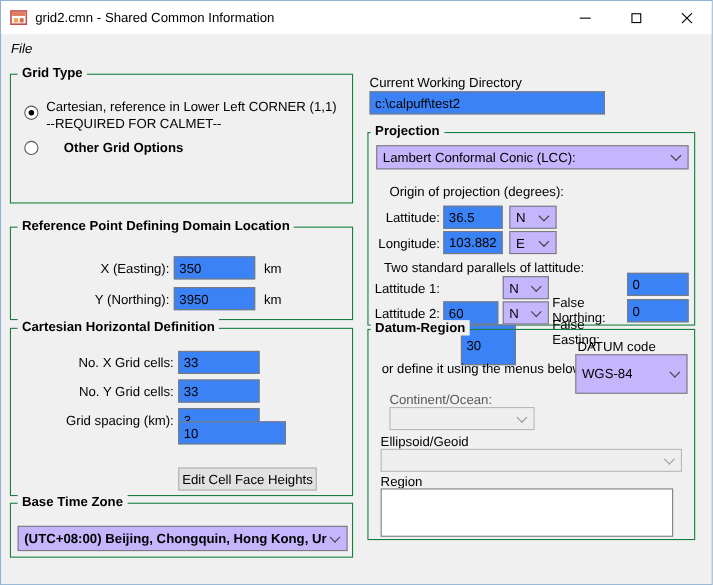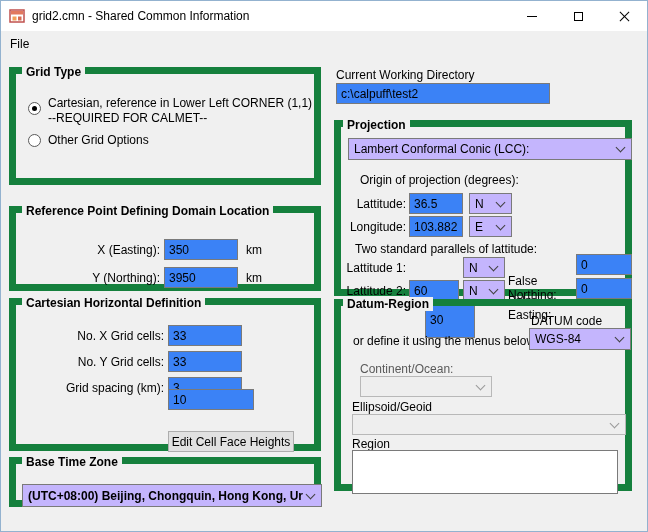--- a/index.html
+++ b/index.html
@@ -16,23 +16,23 @@
   .win-btns { position:absolute; right:0; top:0; display:flex; }
   .win-btn { width:46px; height:30px; display:flex; align-items:center; justify-content:center; }
   .g-min { width:10px; height:1px; background:#000; display:block; }
   .g-max { width:9px; height:9px; border:1px solid #000; display:block; }
   .g-close { position:relative; width:11px; height:11px; display:block; }
   .g-close::before, .g-close::after { content:""; position:absolute; left:5px; top:-1px; width:1px; height:13px; background:#000; }
   .g-close::before { transform:rotate(45deg); }
   .g-close::after { transform:rotate(-45deg); }
   
   .menubar { position:absolute; top:30px; left:0; right:0; height:25px; display:flex; align-items:center; }
-  .menu-item { padding:16px 9px; }
+  .menu-item { padding:16px 9px;font-style:italic; }
   
-  .groupbox { position:absolute; border:7px solid #15803d; }
+  .groupbox { position:absolute; border:1px solid #15803d; }
   .legend { position:absolute; top:-9px; left:6px; background:#f0f0f0; padding:0 4px; font-weight:bold; white-space:nowrap; }
   .legend.l2 { left:2px; }
   .lbl { position:absolute; white-space:nowrap; }
   .lbl.r { text-align:right; }
   .wrap { white-space:normal; line-height:14px; }
   .tinput { position:absolute; background:#3b82f6; border:1px solid #7a7a7a; font-family:"Liberation Sans",sans-serif; font-size:12px; padding:0 4px; color:#000; }
   .btn { position:absolute; background:#e1e1e1; border:1px solid #adadad; display:flex; align-items:center; justify-content:center; font-size:12px; }
   .combo { position:absolute; background:#c4b5fd; border:1px solid #7a7a7a; display:flex; align-items:center; padding:0 18px 0 5px; overflow:hidden; }
   .combo span { white-space:nowrap; overflow:hidden; }
   .combo.bold span { font-weight:bold; }
@@ -73,42 +73,42 @@
   <div class="menubar">
     <span class="menu-item">File</span>
   </div>
 
   <div class="groupbox" style="left:8px; top:66px; width:312px; height:118px;">
     <span class="legend">Grid Type</span>
     <span class="radio checked" style="left:12px; top:28px;"></span>
     <div class="lbl" style="left:32px; top:22px;">Cartesian, reference in Lower Left CORNER (1,1)</div>
     <div class="lbl" style="left:32px; top:37px;">--REQUIRED FOR CALMET--</div>
     <span class="radio" style="left:12px; top:60px;"></span>
-    <div class="lbl" style="left:32px; top:59px;">Other Grid Options</div>
+    <div class="lbl" style="left:48px; top:59px;font-weight:bold;">Other Grid Options</div>
   </div>
 
   <div class="groupbox" style="left:8px; top:205px; width:312px; height:85px;">
     <span class="legend">Reference Point Defining Domain Location</span>
     <div class="lbl r" style="left:0; top:30px; width:144px;">X (Easting):</div>
     <input class="tinput" style="left: 148px; top: 26px; width: 74px; height: 21px;" value="350">
     <div class="lbl" style="left:230px; top:30px;">km</div>
     <div class="lbl r" style="left:0; top:58px; width:144px;">Y (Northing):</div>
     <input class="tinput" style="left: 148px; top: 54px; width: 74px; height: 21px;" value="3950">
     <div class="lbl" style="left:230px; top:58px;">km</div>
   </div>
 
   <div class="groupbox" style="left:8px; top:297px; width:312px; height:153px;">
     <span class="legend">Cartesian Horizontal Definition</span>
     <div class="lbl r" style="left:0; top:24px; width:148px;">No. X Grid cells:</div>
     <input class="tinput" style="left: 152px; top: 20px; width: 74px; height: 21px;" value="33">
     <div class="lbl r" style="left:0; top:50px; width:148px;">No. Y Grid cells:</div>
     <input class="tinput" style="left: 152px; top: 46px; width: 74px; height: 21px;" value="33">
     <div class="lbl r" style="left:0; top:76px; width:148px;">Grid spacing (km):</div>
     <input class="tinput" style="left: 152px; top: 72px; width: 74px; height: 21px;" value="3">
-    <input class="tinput" style="left: 152px; top: 84px; width: 86px; height: 21px;" value="10">
+    <input class="tinput" style="left: 152px; top: 84px; width: 98px; height: 21px;" value="10">
     <div class="btn" style="left:152px; top:126px; width:126px; height:21px;">Edit Cell Face Heights</div>
   </div>
 
   <div class="groupbox" style="left:8px; top:456px; width:312px; height:50px;">
     <span class="legend">Base Time Zone</span>
     <div class="combo bold" style="left:6px; top:20px; width:300px; height:23px;">
       <span>(UTC+08:00) Beijing, Chongquin, Hong Kong, Ur</span>
       <i class="chev"></i>
     </div>
   </div>
@@ -156,21 +156,21 @@
       <i class="chev"></i>
     </div>
     <div class="lbl wrap" style="left:167px; top:147px; width:58px;">False Northing:</div>
     <input class="tinput" style="left: 235px; top: 151px; width: 56px; height: 21px;" value="0">
   </div>
 
   <div class="groupbox" style="left:333px; top:298px; width:298px; height:192px;">
     <span class="legend l2">Datum-Region</span>
     <div class="lbl" style="left:12px; top:28px;">or define it using the menus below:</div>
     <div class="lbl" style="left:190px; top:8px;">DATUM code</div>
-    <div class="combo" style="left:188px; top:22px; width:102px; height:22px;">
+    <div class="combo" style="left:188px; top:22px; width:102px; height:36px;">
       <span>WGS-84</span>
       <i class="chev"></i>
     </div>
     <div class="lbl" style="left:19px; top:56px; color:#5a5a5a;">Continent/Ocean:</div>
     <div class="combo disabled" style="left:19px; top:70px; width:132px; height:21px;">
       <span></span>
       <i class="chev"></i>
     </div>
     <div class="lbl" style="left:11px; top:94px;">Ellipsoid/Geoid</div>
     <div class="combo disabled" style="left:11px; top:108px; width:274px; height:21px;">

